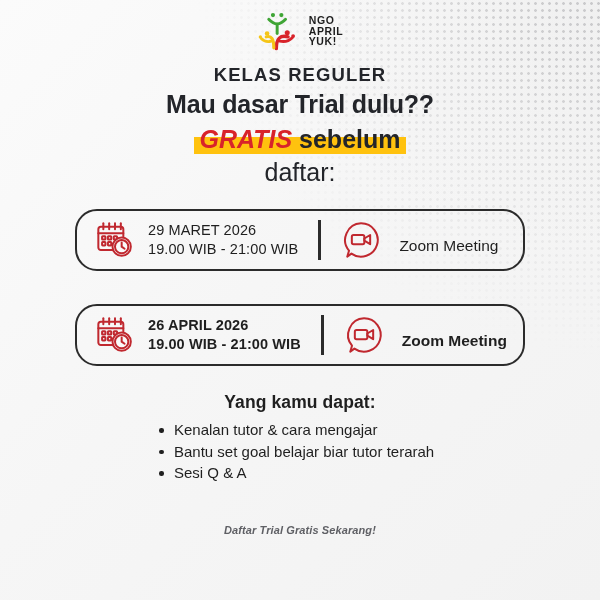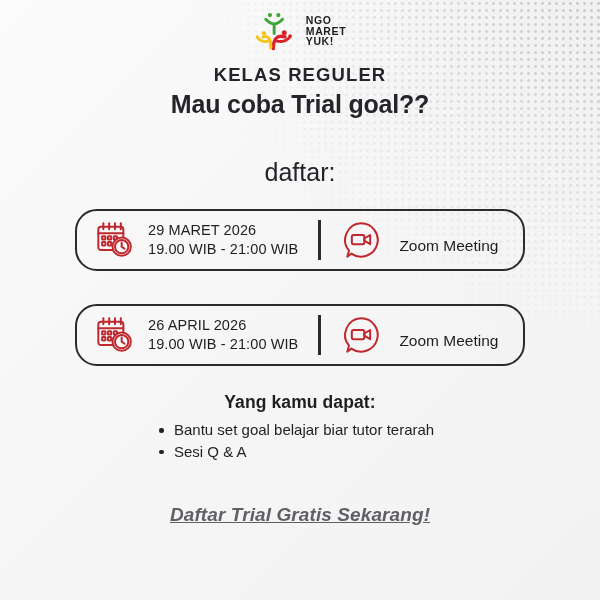--- a/index.html
+++ b/index.html
@@ -135,21 +135,21 @@
     left: 75px;
     width: 450px;
     height: 62px;
     border: 2px solid #2b2b2b;
     border-radius: 22px;
     display: flex;
     align-items: center;
     padding-left: 18px;
   }
   #card-1 { top: 209px; }
-  #card-2 { top: 304px; }
+  #card-2 { top: 304px; font-weight: bold; }
 
   .cal-icon { width: 40px; height: 40px; flex: 0 0 auto; }
 
   .datetime {
     margin-left: 13px;
     color: #1f1f1f;
     font-size: 14.5px;
     line-height: 19px;
     white-space: nowrap;
   }
@@ -206,29 +206,28 @@
     top: 9px;
     width: 4.5px;
     height: 4.5px;
     border-radius: 50%;
     background: #1f1f1f;
   }
 
   
   .footer-cta {
     position: absolute;
-    top: 504px;
-    width: 100%;
-    text-align: center;
-    font-size: 19px;
+    top: 524px;
+    width: 100%;
+    text-align: center;
+    font-size: 11px;
     font-weight: bold;
     font-style: italic;
     color: #5f6065;
     letter-spacing: 0.1px;
-    text-decoration: underline;
   }
 </style>
 </head>
 <body>
 
 <div id="poster">
 
   <div id="halftone"></div>
 
   <div id="content">
@@ -246,29 +245,35 @@
         <path d="M54 74 Q72 78 84 66" stroke="#d8232a" stroke-width="7" fill="none" stroke-linecap="round"></path>
         <circle cx="86" cy="62" r="4.5" fill="#d8232a"></circle>
 
         <circle cx="24" cy="56" r="5.5" fill="#f5c518"></circle>
         <path d="M40 90 Q40 58 22 64" stroke="#f5c518" stroke-width="7.5" fill="none" stroke-linecap="round"></path>
         <path d="M34 74 Q20 78 10 68" stroke="#f5c518" stroke-width="6.5" fill="none" stroke-linecap="round"></path>
         <circle cx="8" cy="64" r="4" fill="#f5c518"></circle>
       </svg>
       <div class="logo-text">
         <span>NGO</span>
-        <span>MARET</span>
+        <span>APRIL</span>
         <span>YUK!</span>
       </div>
     </div>
 
     <div class="eyebrow">KELAS REGULER</div>
 
-    <div class="headline1">Mau coba Trial goal??</div>
-
+    <div class="headline1">Mau dasar Trial dulu??</div>
+
+    <div class="headline2">
+      <span class="hl2-inner">
+        <span class="highlight-bar"></span>
+        <span class="txt"><span class="gratis">GRATIS</span><span> sebelum</span></span>
+      </span>
+    </div>
 
     <div class="headline3">daftar:</div>
 
     <div class="card" id="card-1">
       <svg class="cal-icon" viewBox="0 0 48 48">
         <g fill="none" stroke="#c0282f" stroke-width="2.4" stroke-linecap="round">
           <rect x="4" y="8" width="30" height="28" rx="3"></rect>
           <path d="M4 16 H34"></path>
           <path d="M10 4 V11"></path>
             <path d="M17 4 V11"></path>
@@ -337,20 +342,21 @@
           <path d="M28 22.2 L35 18 V29 L28 24.8 Z"></path>
         </g>
       </svg>
 
       <div class="zoom-label">Zoom Meeting</div>
     </div>
 
     <div class="benefits-title">Yang kamu dapat:</div>
 
     <ul class="benefits-list">
+      <li>Kenalan tutor &amp; cara mengajar</li>
       <li>Bantu set goal belajar biar tutor terarah</li>
       <li>Sesi Q &amp; A</li>
     </ul>
 
     <div class="footer-cta">Daftar Trial Gratis Sekarang!</div>
 
   </div>
 </div>
 
 </body></html>

